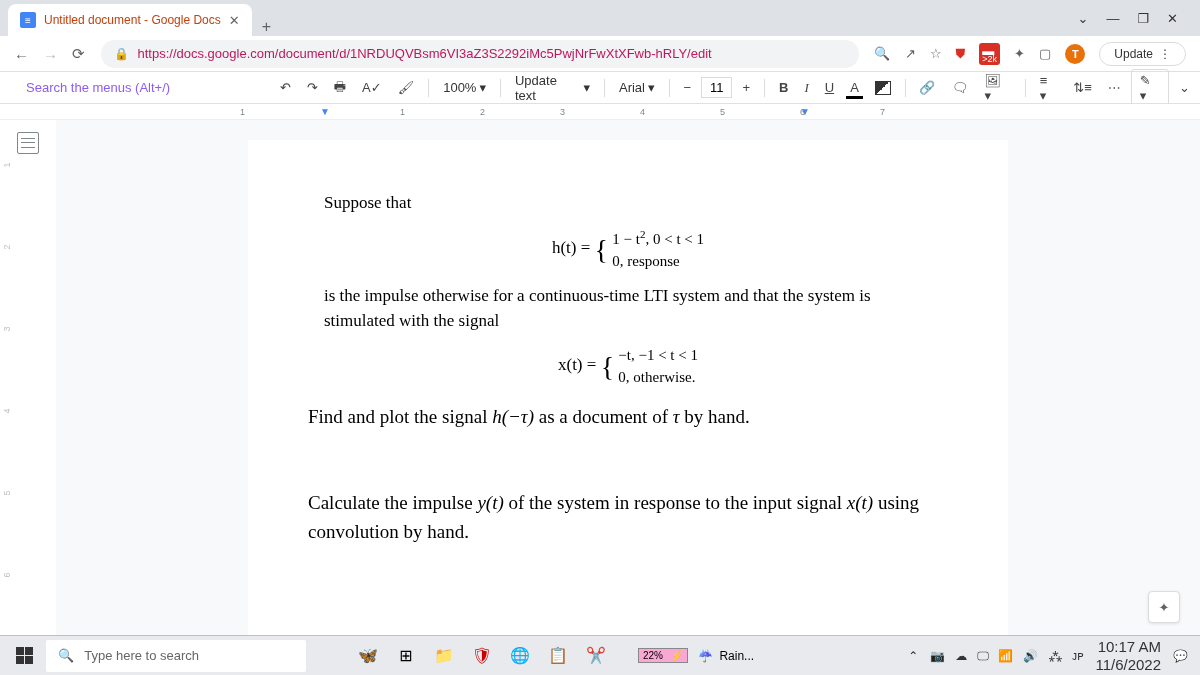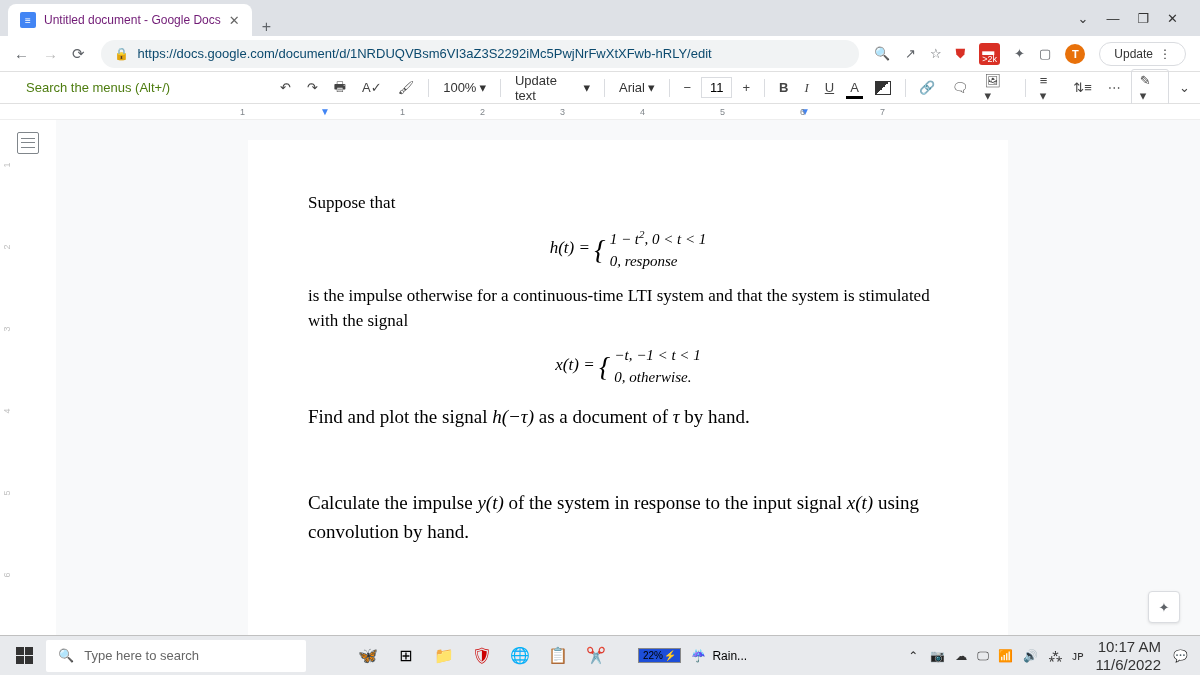--- a/index.html
+++ b/index.html
@@ -2,42 +2,42 @@
 <html><head>
 <meta charset="utf-8">
 <style>
 * { margin: 0; padding: 0; box-sizing: border-box; }
 body { font-family: Arial, sans-serif; font-size: 13px; background: #fff; width: 1200px; height: 675px; overflow: hidden; position: relative; }
 
 
 .browser-tabs { height: 36px; background: #dee1e6; display: flex; align-items: flex-end; padding: 0 8px; }
 .tab { background: #fff; height: 32px; display: flex; align-items: center; padding: 0 12px; border-radius: 8px 8px 0 0; min-width: 240px; gap: 8px; }
 .tab-favicon { width: 16px; height: 16px; background: #4285f4; border-radius: 2px; display: flex; align-items: center; justify-content: center; color: #fff; font-size: 10px; font-weight: bold; }
-.tab-title { font-size: 12px; color: #701a75; flex: 1; }
+.tab-title { font-size: 12px; color: #c2410c; flex: 1; }
 .tab-close { color: #666; cursor: pointer; }
 .new-tab { color: #5f6368; padding: 0 10px; font-size: 16px; cursor: pointer; }
 .win-controls { margin-left: auto; display: flex; gap: 18px; padding: 0 14px; color: #333; align-items: center; height: 100%; }
 .win-controls span { cursor: pointer; }
 
 .addr-bar { height: 36px; background: #fff; display: flex; align-items: center; padding: 0 8px; gap: 10px; border-bottom: 1px solid #e0e0e0; }
 .nav-btns { display: flex; gap: 14px; color: #5f6368; padding: 0 6px; }
 .nav-btns span { cursor: pointer; font-size: 15px; }
 .url-box { flex: 1; background: #f1f3f4; border-radius: 14px; height: 28px; display: flex; align-items: center; padding: 0 14px; gap: 8px; }
 .lock { color: #5f6368; font-size: 12px; }
-.url-text { color: #0c4a6e; font-size: 13px; }
+.url-text { color: #be185d; font-size: 13px; }
 .addr-icons { display: flex; align-items: center; gap: 14px; color: #5f6368; padding: 0 6px; }
 .addr-icons > * { cursor: pointer; }
 .badge-2k { background: #d93025; color: #fff; font-size: 9px; padding: 1px 3px; border-radius: 3px; position: relative; }
 .badge-2k::before { content: "▬"; font-size: 12px; display: block; margin-bottom: -4px; }
 .t-circle { width: 20px; height: 20px; background: #e8710a; border-radius: 50%; color: #fff; display: flex; align-items: center; justify-content: center; font-size: 11px; font-weight: bold; }
 .update-btn { border: 1px solid #dadce0; border-radius: 14px; padding: 4px 14px; font-size: 12px; color: #333; display: flex; align-items: center; gap: 6px; }
 
 
 .docs-toolbar { height: 32px; background: #fff; display: flex; align-items: center; padding: 0 10px; gap: 4px; border-bottom: 1px solid #e0e0e0; }
-.menu-search { flex: 0 0 260px; color: #4d7c0f; font-size: 13px; padding-left: 16px; }
+.menu-search { flex: 0 0 260px; color: #8b5cf6; font-size: 13px; padding-left: 16px; }
 .tb-sep { width: 1px; height: 18px; background: #dadce0; margin: 0 4px; }
 .tb-btn { padding: 3px 6px; color: #444; cursor: pointer; font-size: 13px; display: flex; align-items: center; gap: 3px; border-radius: 3px; }
 .zoom-sel, .style-sel, .font-sel { border: none; background: transparent; padding: 3px 6px; cursor: pointer; font-size: 13px; color: #333; }
 .fs-box { border: 1px solid #dadce0; padding: 2px 8px; font-size: 13px; min-width: 28px; text-align: center; }
 .fs-btn { padding: 2px 6px; cursor: pointer; color: #444; }
 .fmt-b { font-weight: bold; }
 .fmt-i { font-style: italic; font-family: serif; }
 .fmt-u { text-decoration: underline; }
 .color-a { position: relative; }
 .color-a::after { content: ""; position: absolute; bottom: -1px; left: 2px; right: 2px; height: 3px; background: #000; }
@@ -54,36 +54,36 @@
 
 .main-area { display: flex; height: calc(100% - 36px - 36px - 32px - 16px - 40px); }
 .left-sidebar { width: 56px; display: flex; flex-direction: column; align-items: center; padding-top: 12px; gap: 12px; }
 .outline-ic { width: 22px; height: 22px; border: 1px solid #80868b; border-radius: 2px; display: flex; flex-direction: column; justify-content: space-around; padding: 3px; }
 .outline-ic div { height: 1px; background: #80868b; }
 .v-ruler { position: absolute; left: 4px; top: 160px; font-size: 9px; color: #c0c0c0; display: flex; flex-direction: column; gap: 72px; }
 .v-ruler span { transform: rotate(-90deg); }
 
 .doc-page { flex: 1; background: #f8f9fa; padding: 20px 0 0 0; overflow: hidden; display: flex; justify-content: center; position: relative; }
 .page-content { background: #fff; width: 760px; padding: 40px 60px; font-family: "Times New Roman", serif; font-size: 17px; color: #000; line-height: 1.5; }
-.math-block { text-align: center; margin: 8px 0; font-style: italic; }
+.math-block { text-align: center; margin: 8px 0; }
 .brace { font-size: 28px; vertical-align: middle; line-height: 0; }
 .cases { display: inline-block; text-align: left; vertical-align: middle; font-size: 15px; }
-.para { margin: 10px 0; }
+.para { margin: 10px 16px; }
 .para-big { font-size: 19px; margin: 14px 0; }
 .sup { font-size: 11px; vertical-align: super; }
 .explore-fab { position: absolute; bottom: 12px; right: 20px; width: 32px; height: 32px; background: #fff; border: 1px solid #dadce0; border-radius: 4px; display: flex; align-items: center; justify-content: center; box-shadow: 0 1px 3px rgba(0,0,0,0.1); color: #5f6368; }
 
 
 .taskbar { position: absolute; bottom: 0; left: 0; right: 0; height: 40px; background: #e8eaed; display: flex; align-items: center; padding: 0 4px; gap: 2px; border-top: 1px solid #c0c0c0; }
 .start-btn { width: 40px; height: 40px; display: flex; align-items: center; justify-content: center; cursor: pointer; }
 .win-logo { display: grid; grid-template-columns: 8px 8px; grid-template-rows: 8px 8px; gap: 1px; }
 .win-logo div { background: #333; }
 .search-box { background: #fff; height: 32px; width: 260px; display: flex; align-items: center; padding: 0 12px; gap: 10px; border-radius: 2px; color: #666; }
 .tb-icon { width: 36px; height: 36px; display: flex; align-items: center; justify-content: center; cursor: pointer; font-size: 16px; }
-.battery-box { background: #1d4ed8; border: 1px solid #888; padding: 1px 4px; font-size: 10px; display: flex; align-items: center; gap: 1px; }
+.battery-box { background: #f9a8d4; border: 1px solid #888; padding: 1px 4px; font-size: 10px; display: flex; align-items: center; gap: 8px; }
 .weather { display: flex; align-items: center; gap: 6px; font-size: 12px; padding: 0 8px; }
 .tray { margin-left: auto; display: flex; align-items: center; gap: 12px; padding-right: 8px; font-size: 12px; color: #333; }
 .tray-icons { display: flex; gap: 10px; align-items: center; }
 .clock { text-align: right; font-size: 15px; line-height: 1.2; }
 </style>
 </head>
 <body>
 
 <div class="browser-tabs">
   <div class="tab">

